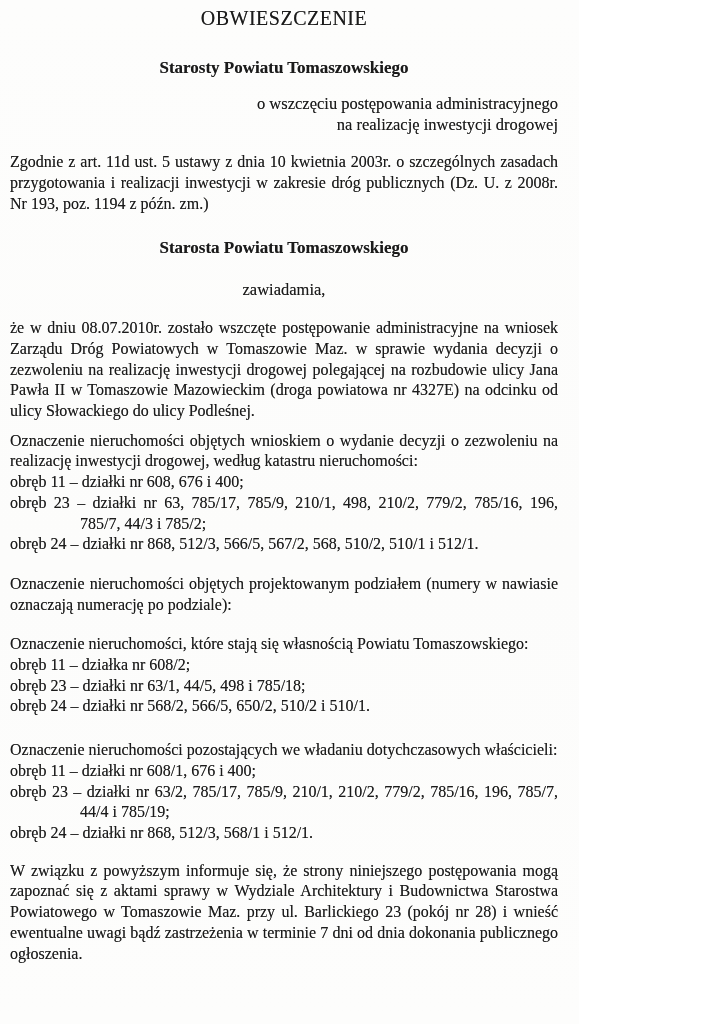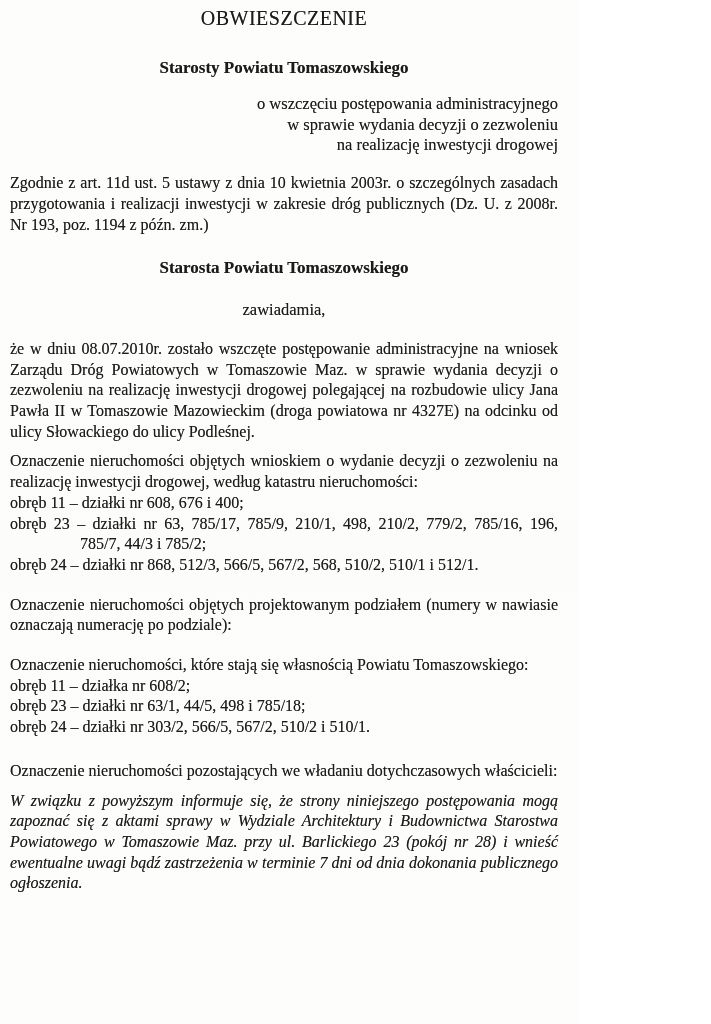--- a/index.html
+++ b/index.html
@@ -60,34 +60,33 @@
   section.parcel-section .lead {
     margin: 0;
     text-align: justify;
   }
   .parcel-item {
     margin: 0;
     padding-left: 70px;
     text-indent: -70px;
     text-align: justify;
   }
-  p.closing-par { margin-top: 9px; font-style: italic; }
+  p.closing-par { margin-top: 17px; }
 </style>
 </head>
 <body>
 
 <div class="page">
 
   <h1 class="title">OBWIESZCZENIE</h1>
 
   <h2 class="bold-heading">Starosty Powiatu Tomaszowskiego</h2>
 
   <div class="subject-block">
     <div class="centered-line">o wszczęciu postępowania administracyjnego</div>
-    <div class="centered-line">w sprawie wydania decyzji o zezwoleniu</div>
     <div class="centered-line">na realizację inwestycji drogowej</div>
   </div>
 
   <p class="body-par">Zgodnie z art. 11d ust. 5 ustawy z dnia 10 kwietnia 2003r. o szczególnych zasadach przygotowania i realizacji inwestycji w zakresie dróg publicznych (Dz. U. z 2008r. Nr 193, poz. 1194 z późn. zm.)</p>
 
   <h2 class="bold-heading second">Starosta Powiatu Tomaszowskiego</h2>
 
   <div class="notify-line">zawiadamia,</div>
 
   <p class="body-par notice-par">że w dniu 08.07.2010r. zostało wszczęte postępowanie administracyjne na wniosek Zarządu Dróg Powiatowych w Tomaszowie Maz. w sprawie wydania decyzji o zezwoleniu na realizację inwestycji drogowej polegającej na rozbudowie ulicy Jana Pawła II w Tomaszowie Mazowieckim (droga powiatowa nr 4327E) na odcinku od ulicy Słowackiego do ulicy Podleśnej.</p>
@@ -103,23 +102,28 @@
 
   <section class="parcel-section">
     <p class="lead">Oznaczenie nieruchomości objętych projektowanym podziałem (numery w nawiasie oznaczają numerację po podziale):</p>
   </section>
 
   <section class="parcel-section">
     <p class="lead">Oznaczenie nieruchomości, które stają się własnością Powiatu Tomaszowskiego:</p>
     <div class="parcel-list">
       <div class="parcel-item">obręb 11 – działka nr 608/2;</div>
       <div class="parcel-item">obręb 23 – działki nr 63/1, 44/5, 498 i 785/18;</div>
-      <div class="parcel-item">obręb 24 – działki nr 303/2, 566/5, 567/2, 510/2 i 510/1.</div>
+      <div class="parcel-item">obręb 24 – działki nr 568/2, 566/5, 650/2, 510/2 i 510/1.</div>
     </div>
   </section>
 
   <section class="parcel-section fourth">
     <p class="lead">Oznaczenie nieruchomości pozostających we władaniu dotychczasowych właścicieli:</p>
+    <div class="parcel-list">
+      <div class="parcel-item">obręb 11 – działki nr 608/1, 676 i 400;</div>
+      <div class="parcel-item">obręb 23 – działki nr 63/2, 785/17, 785/9, 210/1, 210/2, 779/2, 785/16, 196, 785/7, 44/4 i 785/19;</div>
+      <div class="parcel-item">obręb 24 – działki nr 868, 512/3, 568/1 i 512/1.</div>
+    </div>
   </section>
 
   <p class="body-par closing-par">W związku z powyższym informuje się, że strony niniejszego postępowania mogą zapoznać się z aktami sprawy w Wydziale Architektury i Budownictwa Starostwa Powiatowego w Tomaszowie Maz. przy ul. Barlickiego 23 (pokój nr 28) i wnieść ewentualne uwagi bądź zastrzeżenia w terminie 7 dni od dnia dokonania publicznego ogłoszenia.</p>
 
 </div>
 
 </body></html>

